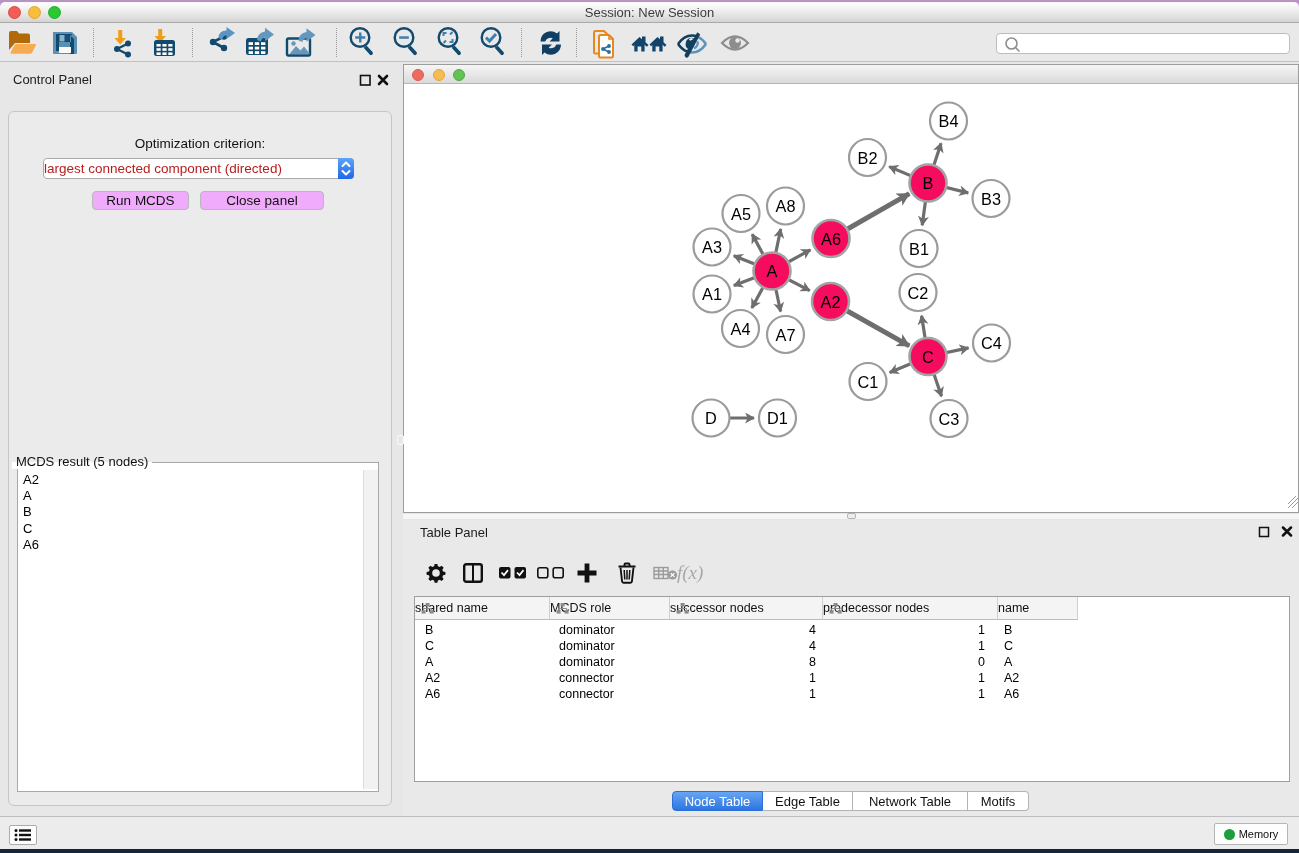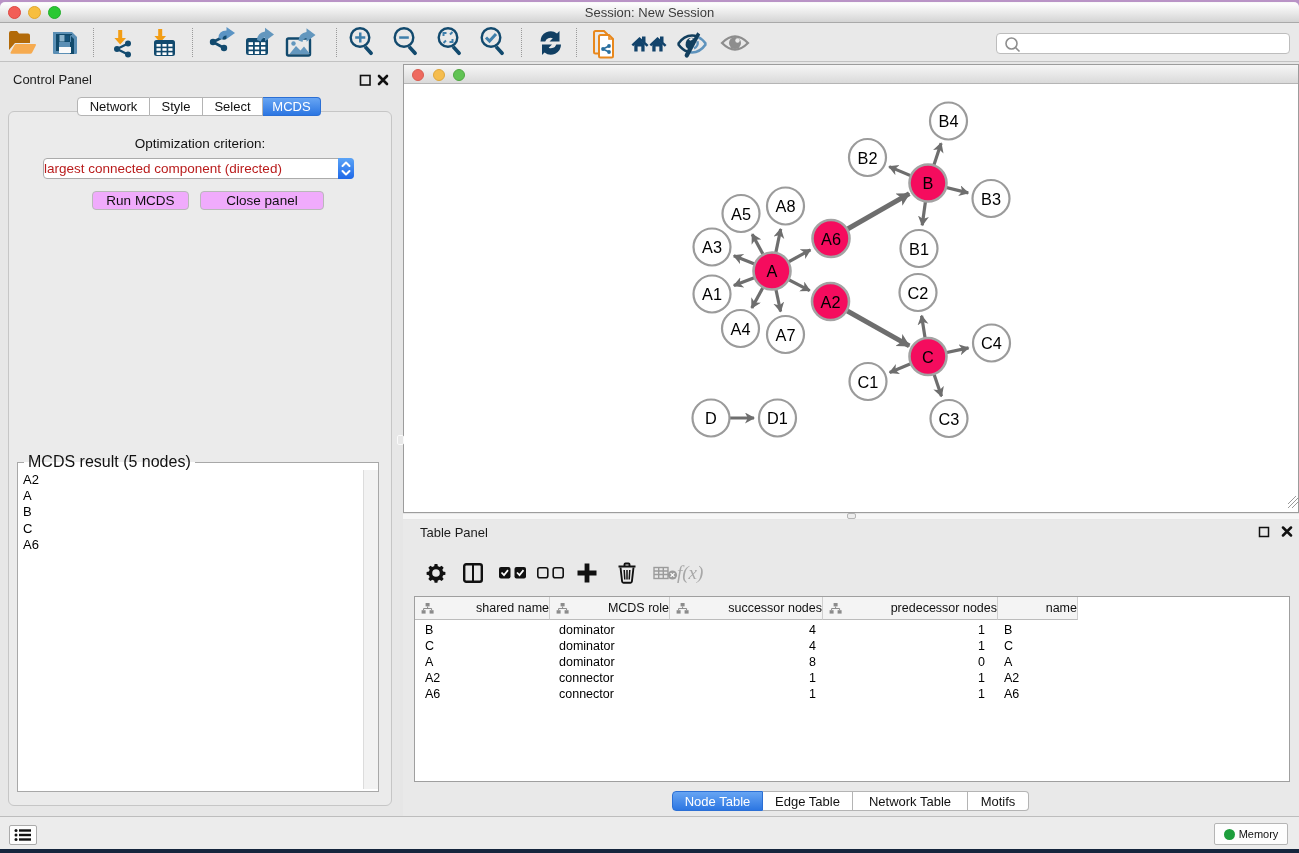--- a/index.html
+++ b/index.html
@@ -33,21 +33,21 @@
 .tab.sel { background:linear-gradient(#67a5f3,#2c76e2); color:#fff; border-color:#2b6fd4; }
 #cpTabs { left:77px; top:35px; height:19px; }
 #optLabel { left:0; top:74px; width:400px; text-align:center; font-size:13.5px; color:#111; }
 #combo { left:43px; top:96px; width:311px; height:21px; background:#fff; border:1px solid #ababab;
   border-radius:4px; font-size:13.5px; color:#b91c1c; line-height:19px; }
 #comboCap { position:absolute; right:-1px; top:-1px; width:16px; height:21px; border-radius:0 4px 4px 0;
   background:linear-gradient(#5ba4f7,#1e68e8); }
 .btn { position:absolute; height:19px; background:#f0abfc; border:1px solid #b9b9b9; border-radius:4px;
   font-size:13.5px; color:#111; text-align:center; line-height:17px; }
 #grp { left:17px; top:400px; width:362px; height:330px; border:1px solid #a8a8a8; background:#fff; }
-#grpLabel { left:24px; top:392px; background:linear-gradient(#ebebeb 52%,#fff 52%); padding:0 4px; font-size:16px; color:#111; z-index:3; line-height:15px; }
+#grpLabel { left:12px; top:392px; background:linear-gradient(#ebebeb 52%,#fff 52%); padding:0 4px; font-size:13px; color:#111; z-index:3; line-height:15px; }
 #grpList { left:18px; top:402px; width:344px; height:327px; background:#fff; font-size:13px; color:#000;
   line-height:16.2px; padding:8px 0 0 5px; }
 #grpScroll { left:363px; top:408px; width:15px; height:319px; background:#f2f2f2; border-left:1px solid #dcdcdc; }
 
 #innerWin { left:403px; top:64px; width:896px; height:449px; background:#fff; border:1px solid #9c9c9c; }
 #iwTitle { left:0; top:0; width:894px; height:19px; background:linear-gradient(#f6f6f6,#dadada);
   border-bottom:1px solid #b5b5b5; }
 #iwTitle .tl { top:4px; width:12px; height:12px; }
 #iwTitle .tl1 { left:8px; background:#ee6a5f; border:0.5px solid #d95d52; }
 #iwTitle .tl2 { left:29px; background:#f5bd4f; border:0.5px solid #dfa73c; }
@@ -57,21 +57,21 @@
 .et { stroke:#6e6e6e; stroke-width:3.2; }
 .eT { stroke:#6e6e6e; stroke-width:5; }
 .nw { fill:#fff; stroke:#9b9b9b; stroke-width:2.2; }
 .np { fill:#f50c5e; stroke:#a3a3a3; stroke-width:2.6; }
 .nl { font:16.3px "Liberation Sans", sans-serif; fill:#000; text-anchor:middle; dominant-baseline:central; }
 
 #tablePanel { left:403px; top:520px; width:896px; height:298px; background:#e9e9e9; }
 #tpTitle { left:17px; top:5px; font-size:13px; color:#1c1c1c; }
 #tbl { left:11px; top:76px; width:876px; height:186px; background:#fff; border:1px solid #9f9f9f; }
 .th { position:absolute; top:0; height:23px; background:#f4f4f4; border-right:1px solid #cfcfcf;
-  border-bottom:1px solid #bcbcbc; font-size:12.5px; color:#111; text-align:right; line-height:22px; }
+  border-bottom:1px solid #bcbcbc; font-size:12.5px; color:#111; text-align:left; line-height:22px; }
 .thi { position:absolute; left:6px; top:5px; }
 .td { position:absolute; font-size:12.5px; color:#000; height:16px; line-height:16px; }
 .tdr { width:146px; text-align:right; }
 .tdp { width:162px; text-align:right; }
 #tblTabs { left:269px; top:271px; height:20px; }
 
 #statusbar { left:0; top:816px; width:1299px; height:33px; background:#ececec; border-top:1px solid #bdbdbd; }
 #listBtn { position:absolute; left:9px; top:8px; width:28px; height:20px; background:#fdfdfd;
   border:1px solid #ababab; border-radius:2px; }
 #memBtn { position:absolute; left:1214px; top:6px; width:74px; height:22px; background:#fdfdfd;
@@ -227,26 +227,20 @@
     </svg>
   </div>
 </div>
 <div class="abs" id="leftPanel">
   <div class="abs" id="cpTitle">Control Panel</div>
   <svg class="abs" style="left:359px; top:12px" width="30" height="14" viewBox="0 0 30 14">
     <rect x="1.5" y="1.5" width="9.5" height="9.5" fill="none" stroke="#111" stroke-width="1.6"></rect>
     <path d="M20 2 l8 8 M28 2 l-8 8" stroke="#111" stroke-width="2.6" stroke-linecap="round"></path>
   </svg>
   <div class="abs" id="cpBox"></div>
-  <div class="tabrow" id="cpTabs">
-    <div class="tab first" style="width:73px">Network</div>
-    <div class="tab" style="width:53px">Style</div>
-    <div class="tab" style="width:60px">Select</div>
-    <div class="tab last sel" style="width:58px">MCDS</div>
-  </div>
   <div class="abs" id="optLabel">Optimization criterion:</div>
   <div class="abs" id="combo">largest connected component (directed)<span id="comboCap">
         <svg width="16" height="21" viewBox="0 0 16 21" style="position:absolute;left:0;top:0">
           <path d="M4.5 8 L8 4.5 L11.5 8 M4.5 13 L8 16.5 L11.5 13" fill="none" stroke="#fff" stroke-width="2" stroke-linecap="round" stroke-linejoin="round"></path>
         </svg>
       </span></div>
   <div class="btn" style="left:92px; top:129px; width:97px;">Run MCDS</div>
   <div class="btn" style="left:200px; top:129px; width:124px;">Close panel</div>
   <div class="abs" id="grp"></div>
   <div class="abs" id="grpList">A2<br>A<br>B<br>C<br>A6</div>

